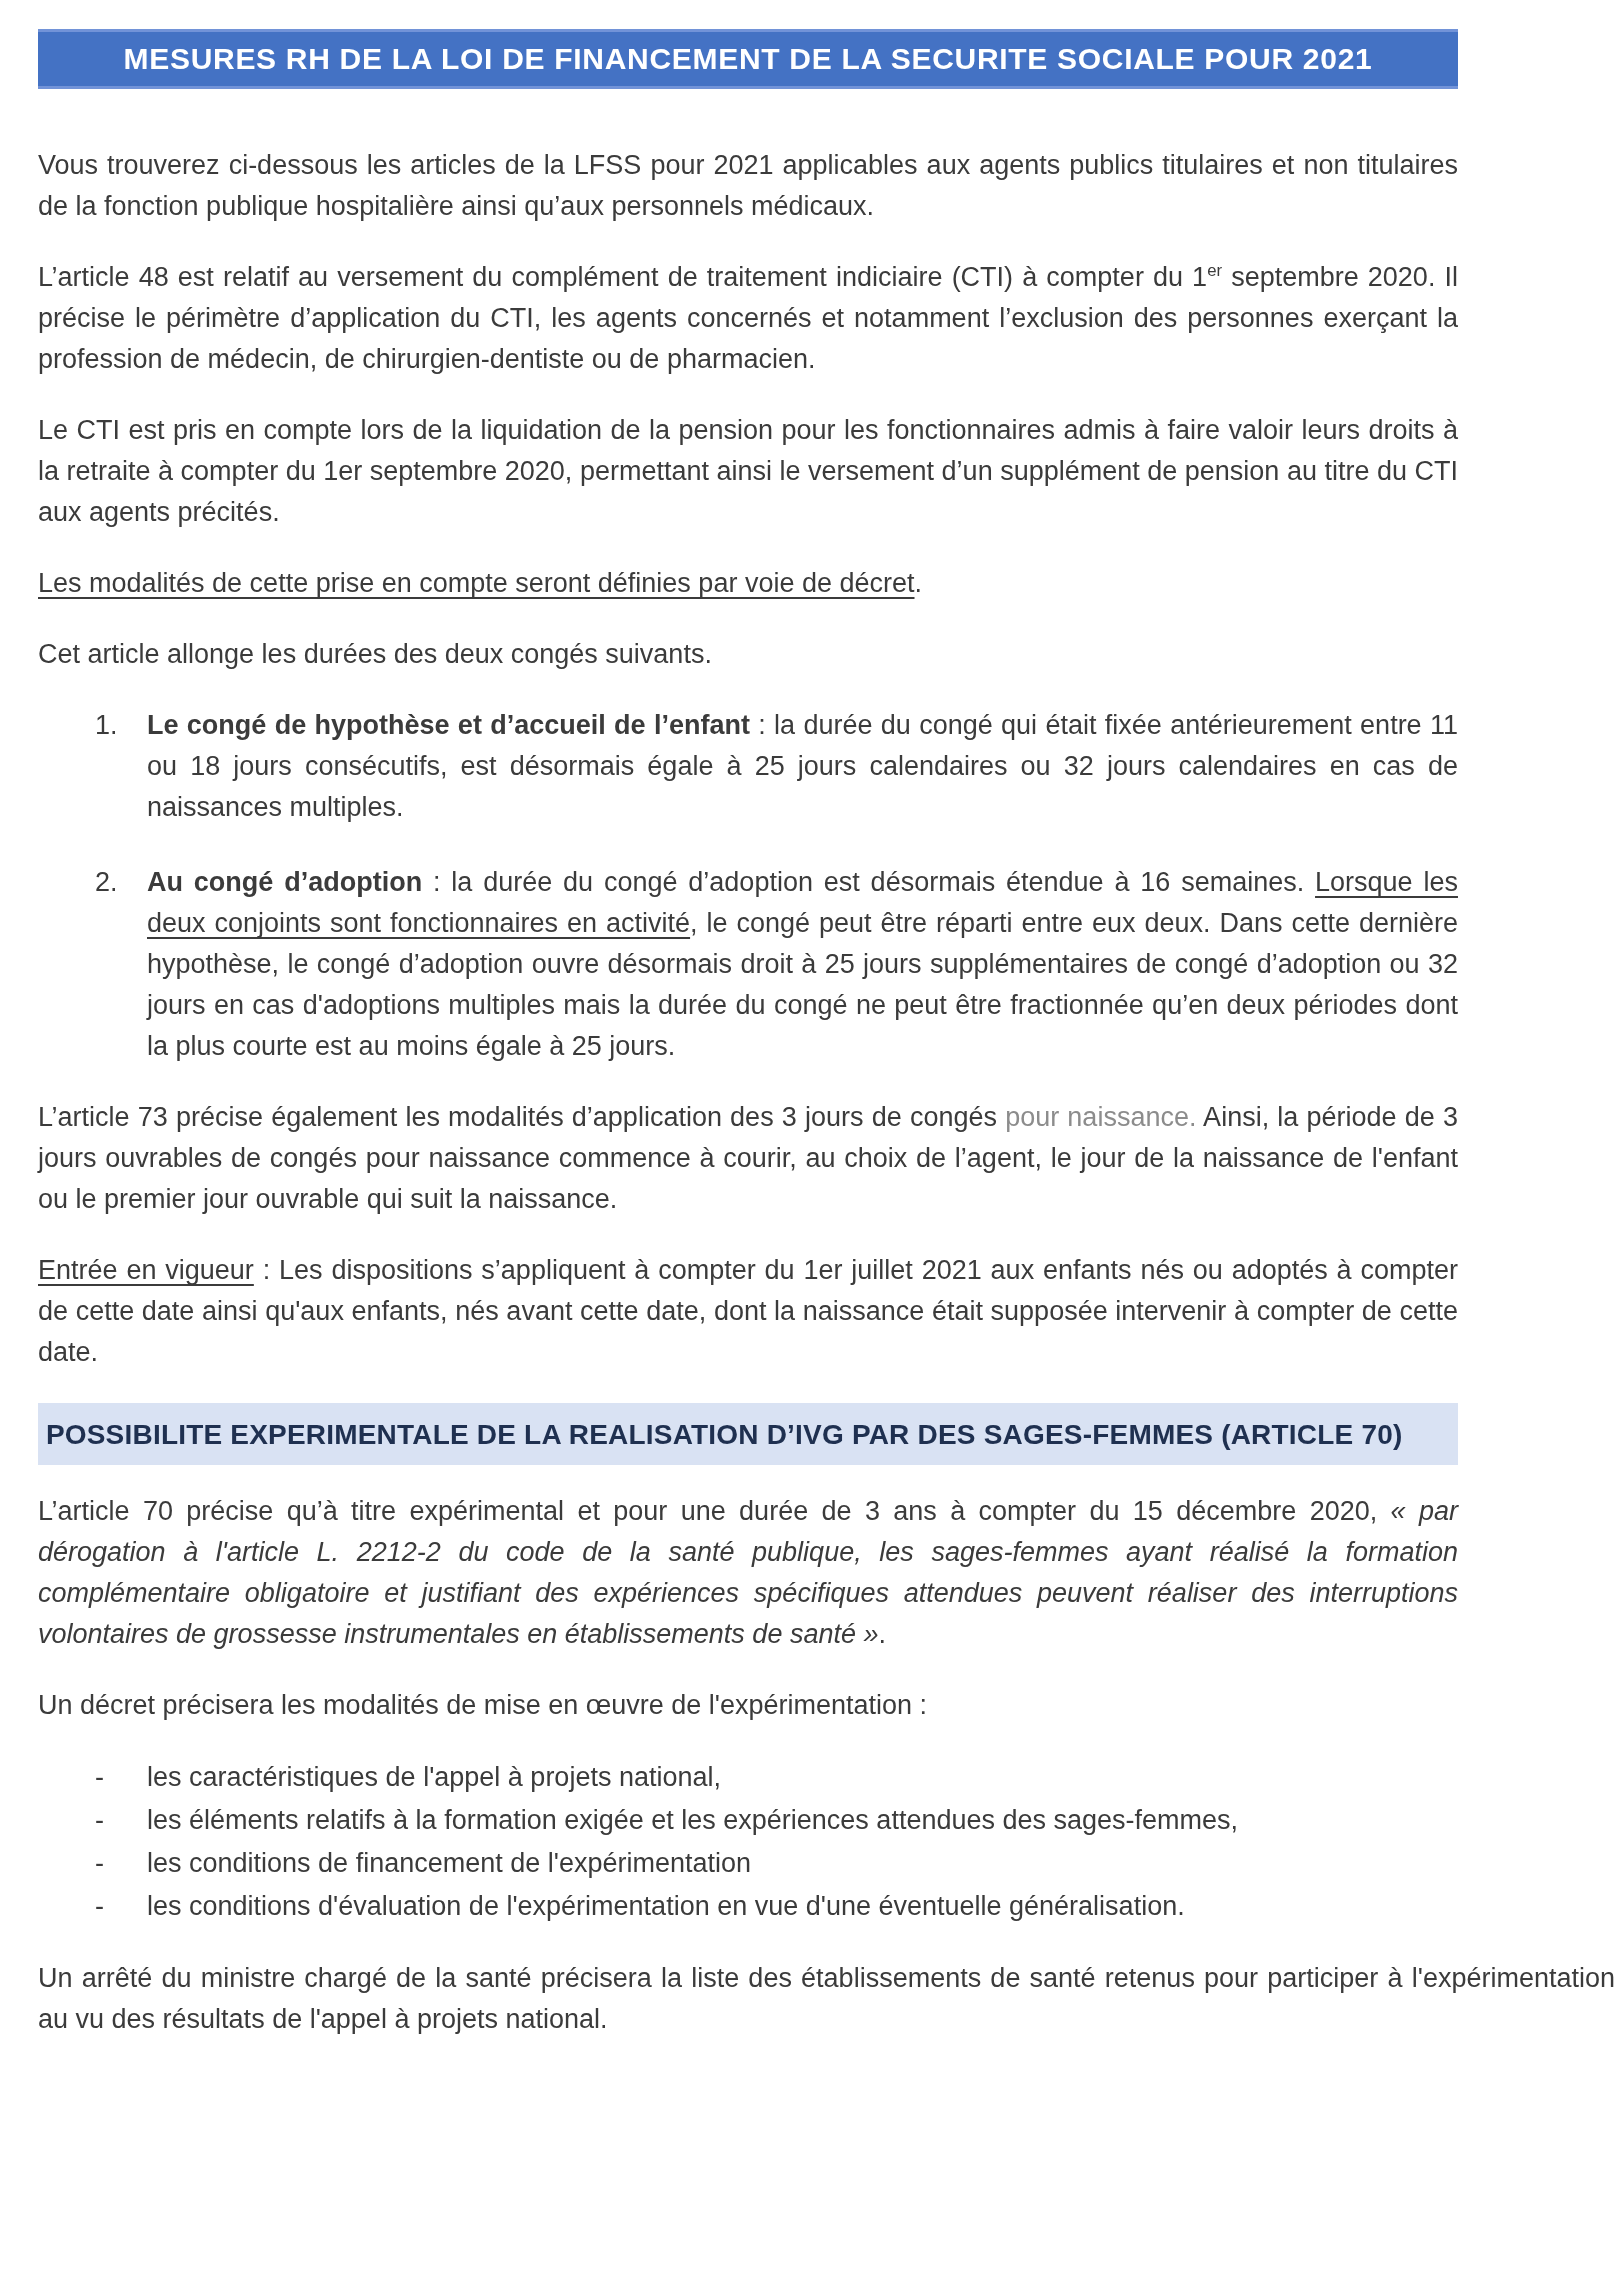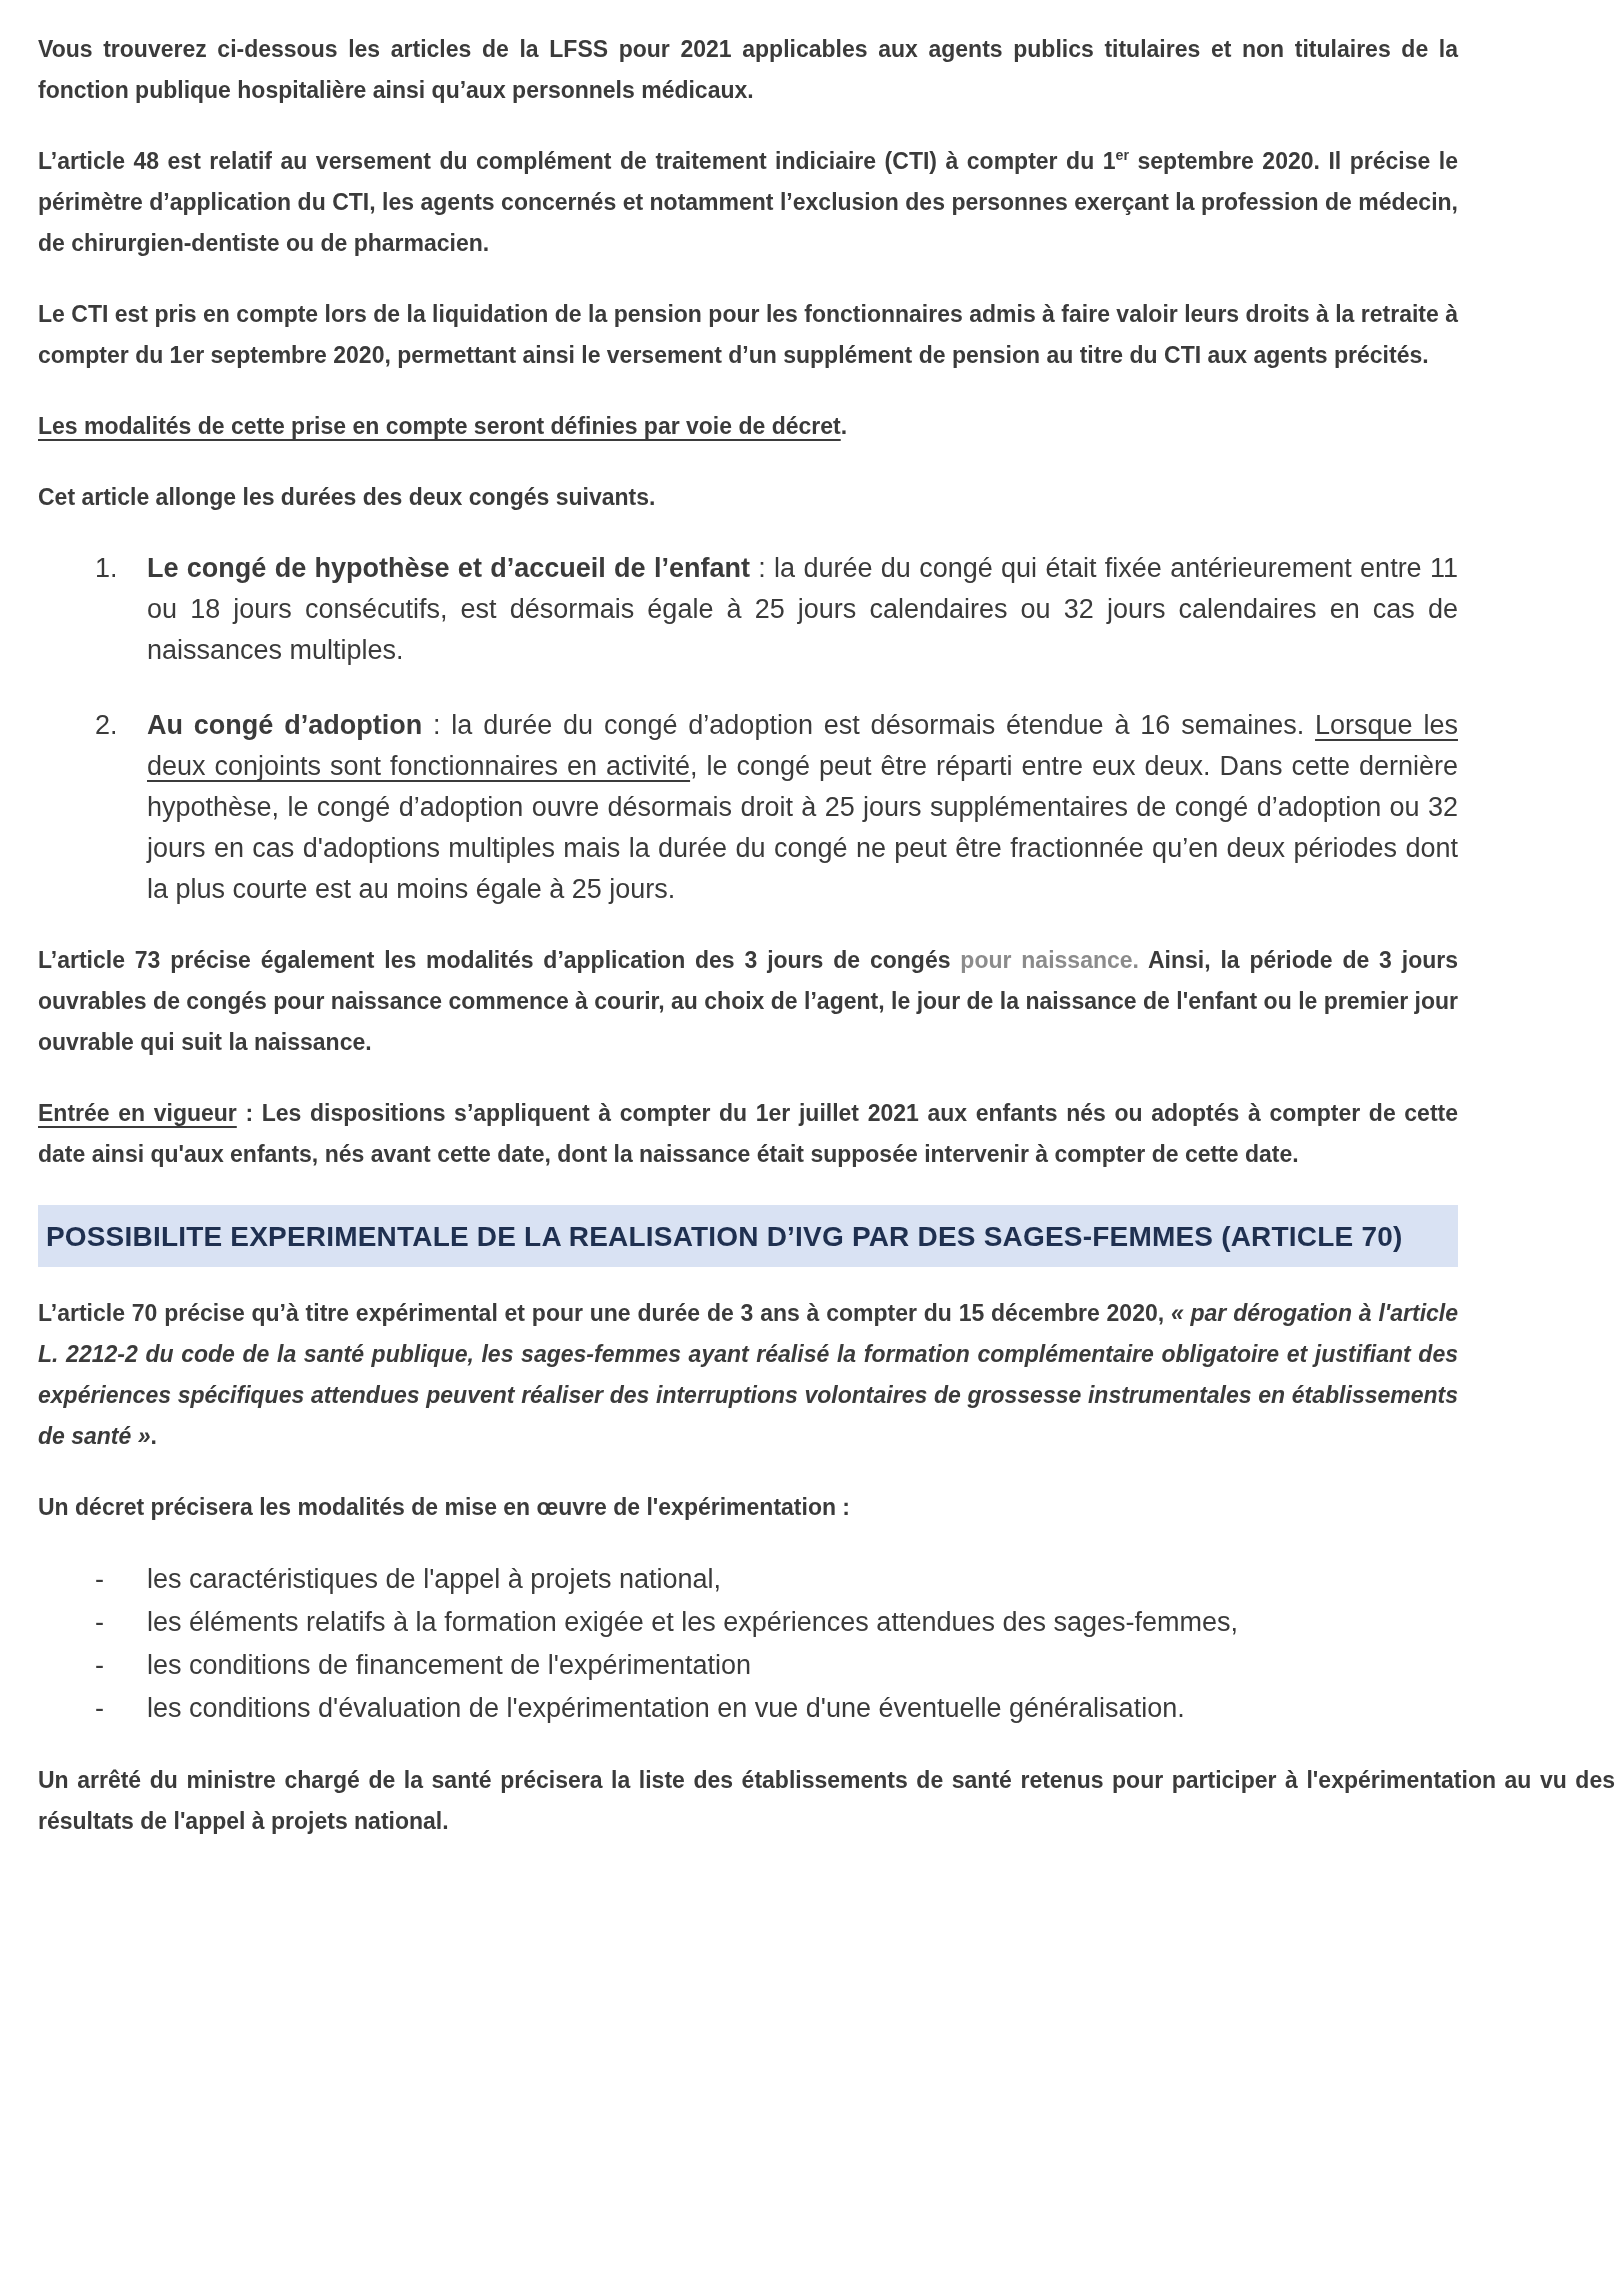--- a/index.html
+++ b/index.html
@@ -33,25 +33,24 @@
     color: var(--heading_text, #1F3050);
     font-size: 28px;
     font-weight: 700;
     line-height: 43px;
     text-align: justify;
     padding: 9.2px 17px 9.2px 7.9px;
     margin: 19.6px 0 26px 0;
     letter-spacing: 0.2px;
   }
   p.body-text {
-    font-size: 23px;
+    font-size: 27px;
     line-height: 41px;
     text-align: justify;
     margin: 0 0 30px 0;
-    font-weight: bold;
   }
   p.wide { margin-right: -157px; margin-top: 27px; }
   ol.num-list, ul.dash-list { list-style: none; margin: 0; padding: 0; }
   ol.num-list { margin-bottom: 30px; }
   ol.num-list > li {
     position: relative;
     padding-left: 109px;
     font-size: 27px;
     line-height: 41px;
     text-align: justify;
@@ -75,20 +74,23 @@
   .run-u { text-decoration: underline; text-decoration-thickness: 2px; text-underline-offset: 5.2px; }
   .run-i { font-style: italic; }
   .run-g { color: var(--muted_text, #8C8C8C); }
   sup.run-sup { font-size: 0.62em; vertical-align: super; line-height: 0; }
 </style>
 </head>
 <body>
 
 <div class="page">
 
+  <header class="banner">
+    <span>MESURES RH DE LA LOI DE FINANCEMENT DE LA SECURITE SOCIALE POUR 2021</span>
+  </header>
 
   <p class="body-text"><span>Vous trouverez ci-dessous les articles de la LFSS pour 2021 applicables aux agents publics titulaires et non titulaires de la fonction publique hospitalière ainsi qu’aux personnels médicaux.</span></p>
 
   <section>
     <p class="body-text"><span>L’article 48 est relatif au versement du complément de traitement indiciaire (CTI) à compter du 1</span><sup class="run-sup">er</sup><span> septembre 2020. Il précise le périmètre d’application du CTI, les agents concernés et notamment l’exclusion des personnes exerçant la profession de médecin, de chirurgien-dentiste ou de pharmacien.</span></p>
     <p class="body-text"><span>Le CTI est pris en compte lors de la liquidation de la pension pour les fonctionnaires admis à faire valoir leurs droits à la retraite à compter du 1er septembre 2020, permettant ainsi le versement d’un supplément de pension au titre du CTI aux agents précités.</span></p>
     <p class="body-text"><span class="run-u">Les modalités de cette prise en compte seront définies par voie de décret</span><span>.</span></p>
   </section>
 
   <section>

